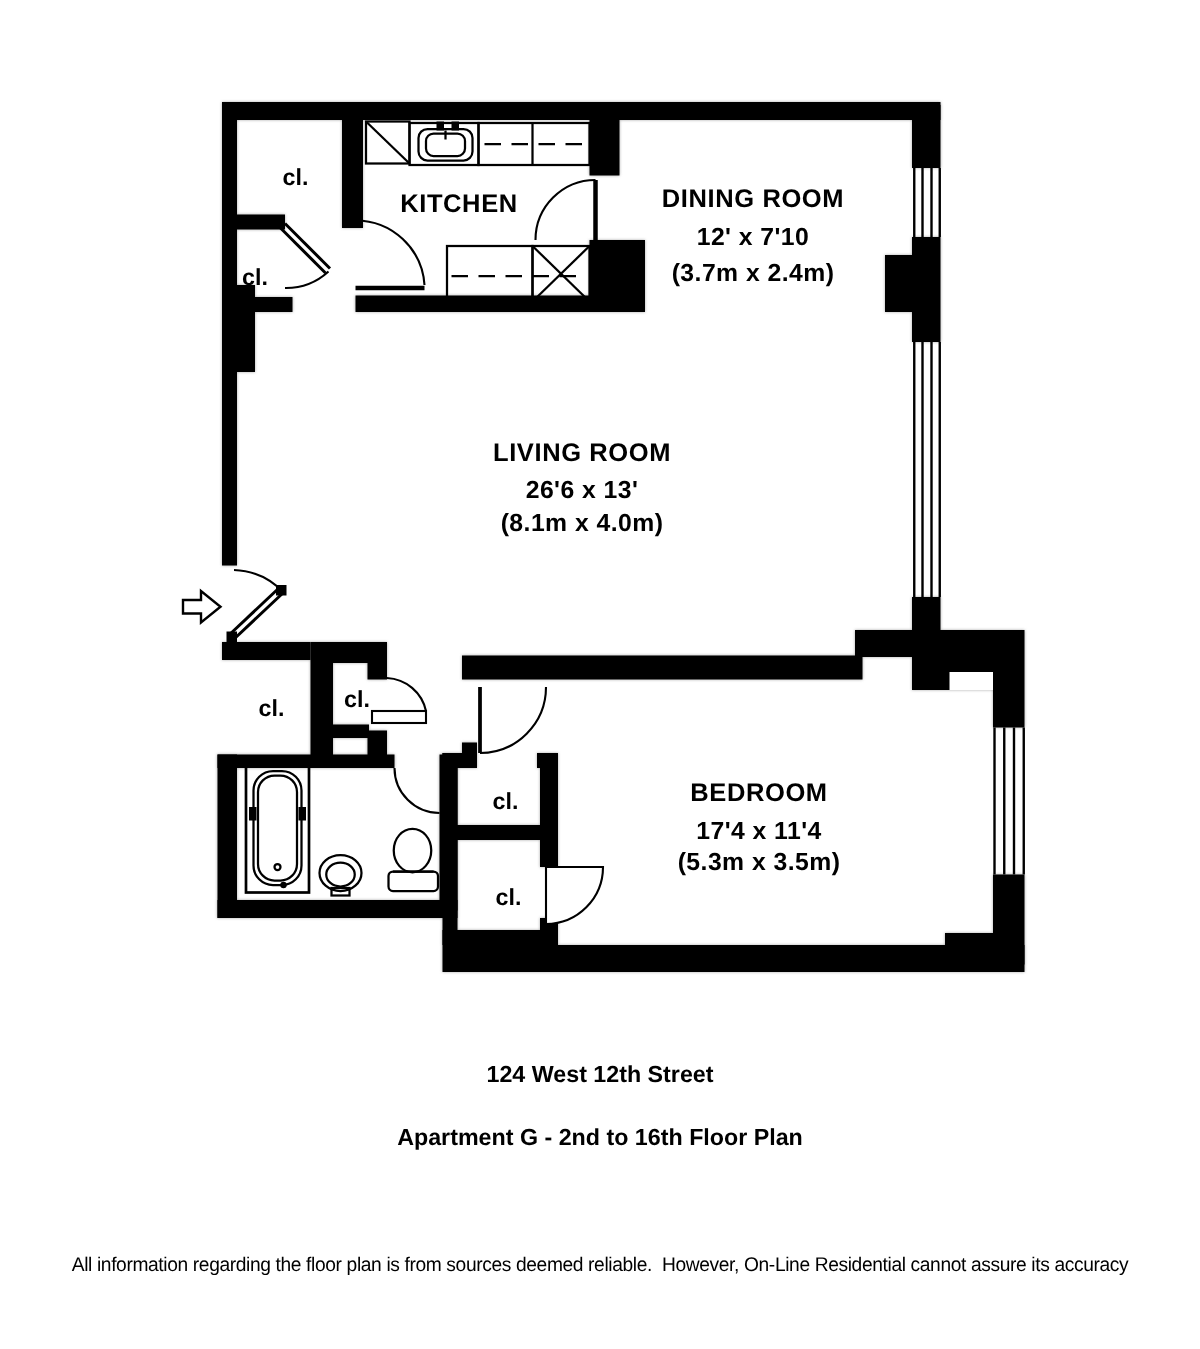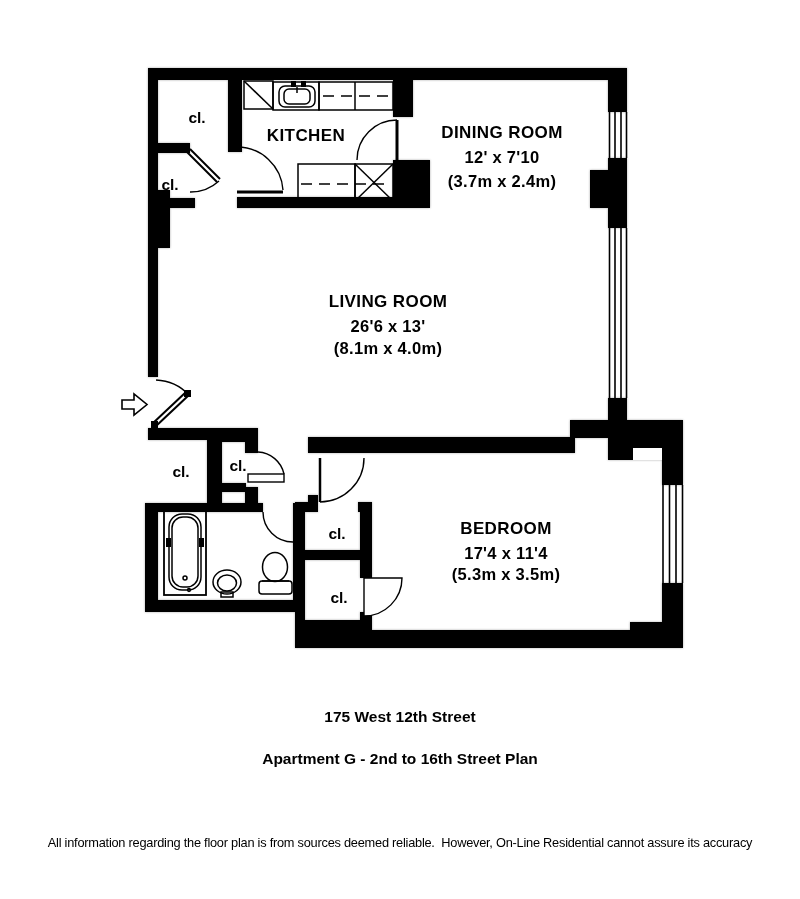--- a/index.html
+++ b/index.html
@@ -209,20 +209,20 @@
     <text class="cl-label" x="170" y="190">cl.</text>
     <text class="cl-label" x="181" y="477">cl.</text>
     <text class="cl-label" x="238" y="471">cl.</text>
     <text class="cl-label" x="337" y="539">cl.</text>
     <text class="cl-label" x="339" y="603">cl.</text>
   </g>
 </svg>
 </div>
 
 <div id="footer">
-  <div class="addr">175 West 12th Street</div>
-  <div class="plan-title">Apartment G - 2nd to 16th Street Plan</div>
+  <div class="addr">124 West 12th Street</div>
+  <div class="plan-title">Apartment G - 2nd to 16th Floor Plan</div>
   <div class="disclaimer">
     <div>All information regarding the floor plan is from sources deemed reliable.  However, On-Line Residential cannot assure its accuracy</div>
     <div>and bears no responsibility for any errors, omissions or misstatements.  The plan is for representation purposes only and should be</div>
     
   </div>
 </div>
 
 </body></html>

